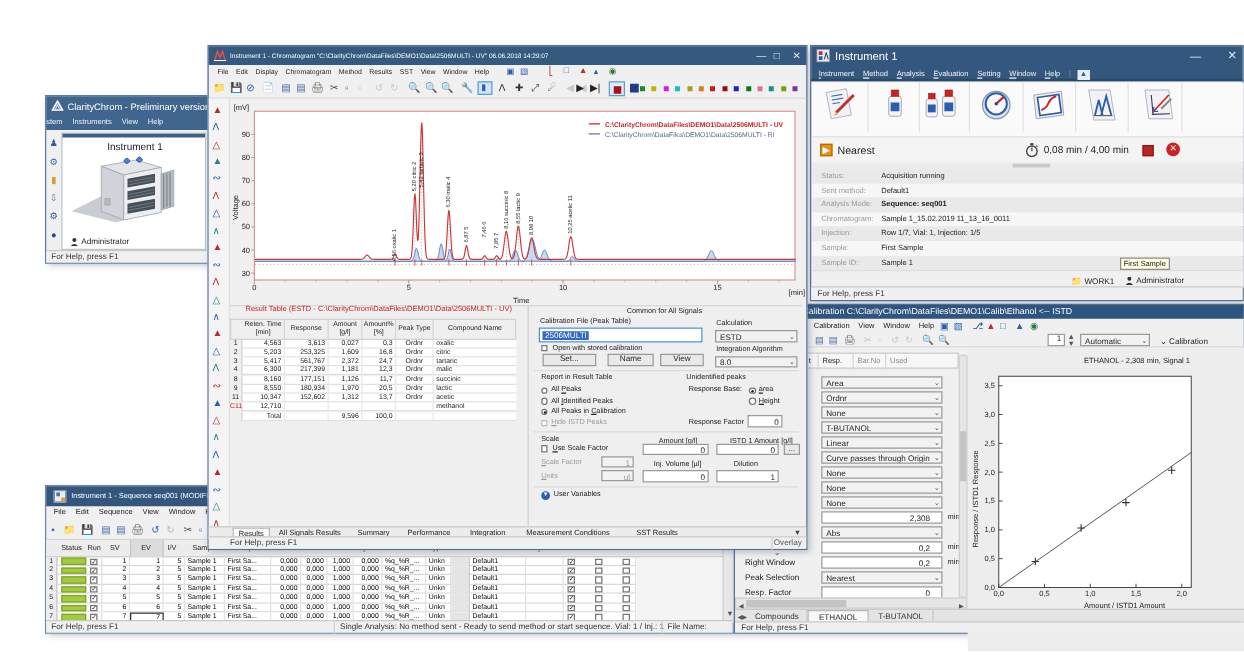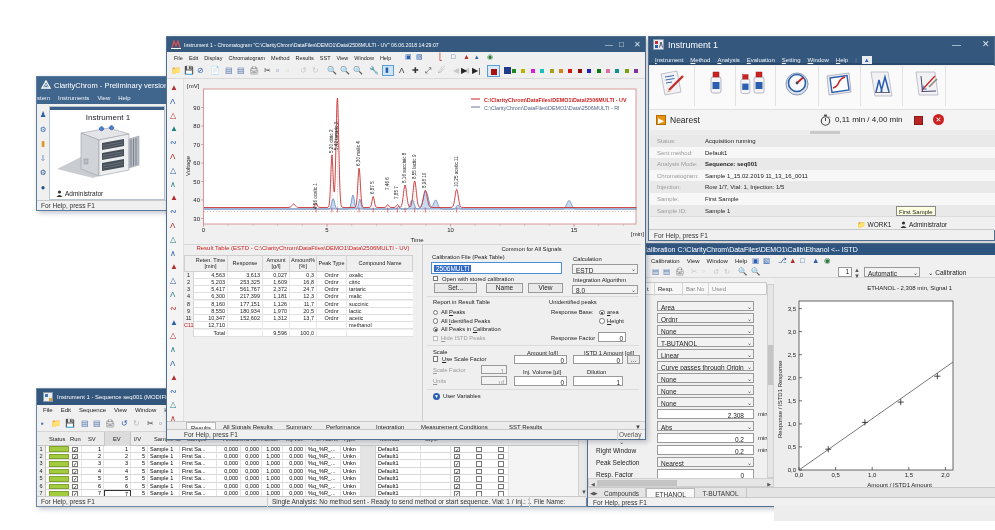--- a/index.html
+++ b/index.html
@@ -925,21 +925,21 @@
  <div class="ab" style="left:1px;top:69px;width:345px;height:3px;background:#fafafa;"></div>
  <div class="ab" style="left:1px;top:72px;width:345px;height:21px;background:#f4f4f4;border-top:1px solid #e0e0e0;">
   <span class="ab" style="left:6px;top:5px;width:10px;height:10px;background:#e8920e;border:1px solid #b06c08;color:#fff;font-size:7px;font-weight:bold;text-align:center;line-height:10px;">▶</span>
   <span class="ab" style="left:20px;top:5px;font-size:8.5px;color:#222;">Nearest</span>
   <svg class="ab" style="left:170px;top:4px;" width="11" height="12" viewBox="0 0 11 12">
         <circle cx="5.5" cy="7" r="4.2" fill="none" stroke="#444" stroke-width="1.1"></circle>
         <rect x="4.2" y="0.5" width="2.6" height="1.6" fill="#444"></rect>
         <line x1="5.5" y1="7" x2="5.5" y2="4" stroke="#444" stroke-width="1"></line>
         <line x1="9" y1="2.5" x2="10" y2="3.5" stroke="#444" stroke-width="1"></line>
       </svg>
-  <span class="ab" style="left:185px;top:5px;font-size:8px;color:#222;">0,11 min / 4,00 min</span>
+  <span class="ab" style="left:185px;top:5px;font-size:8px;color:#222;">0,08 min / 4,00 min</span>
   <span class="ab" style="left:264px;top:5.5px;width:9px;height:9px;background:#b92525;border:1px solid #8a1a1a;"></span>
   <span class="ab" style="left:283px;top:4px;width:11px;height:11px;background:#cc2222;border-radius:50%;color:#fff;font-size:7px;text-align:center;line-height:11px;">✕</span>
  </div>
  <div class="ab" style="left:1px;top:93px;width:345px;height:5px;background:#ececec;">
       <span style="position:absolute;left:160px;top:1px;width:30px;height:3px;background:#c9c9c9;"></span>
     </div>
  <div class="ab" style="left:1px;top:98px;width:345px;height:11.6px;background:#e9e9e9;">
       <span class="glbl" style="left:7px;top:3px;font-size:6px;">Status:</span>
       <span class="lbl" style="left:55px;top:3px;font-size:6px;font-weight:normal;">Acquisition running</span>
     </div>

